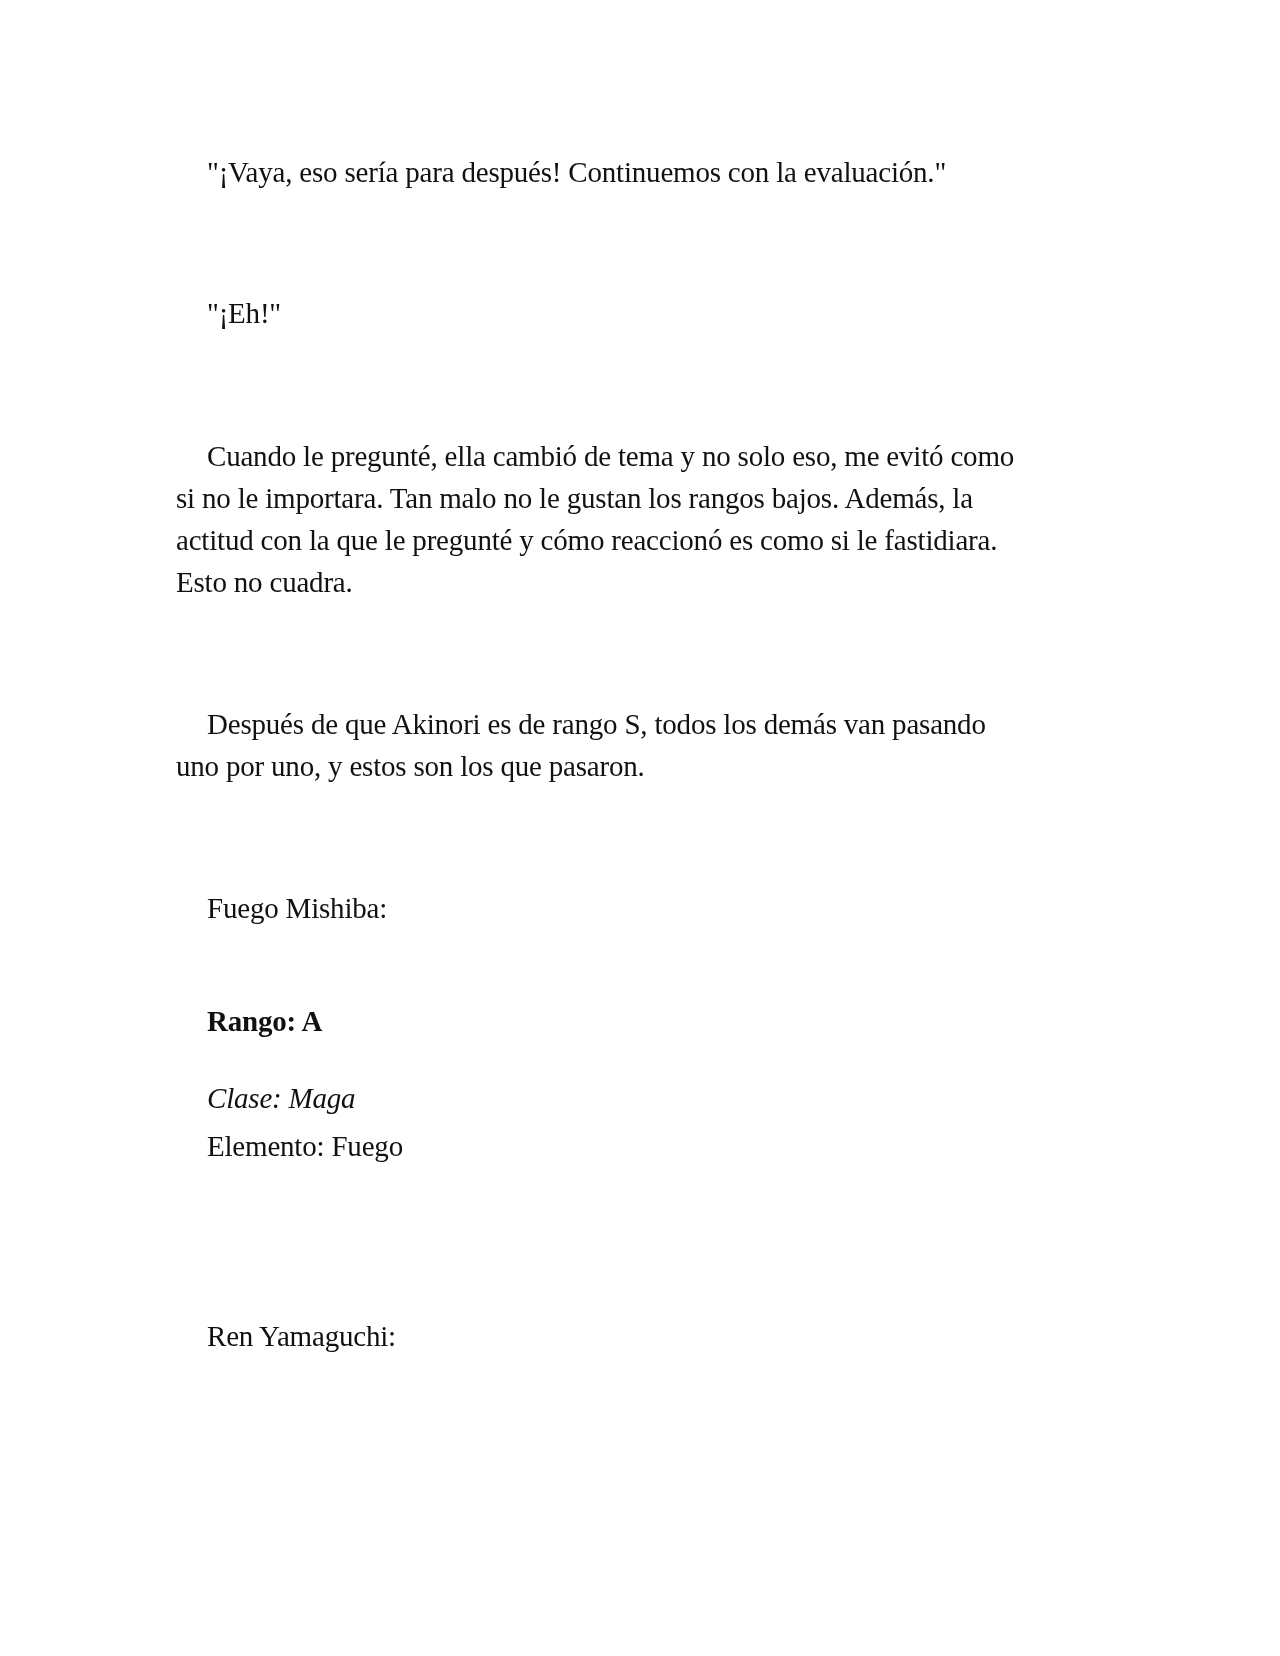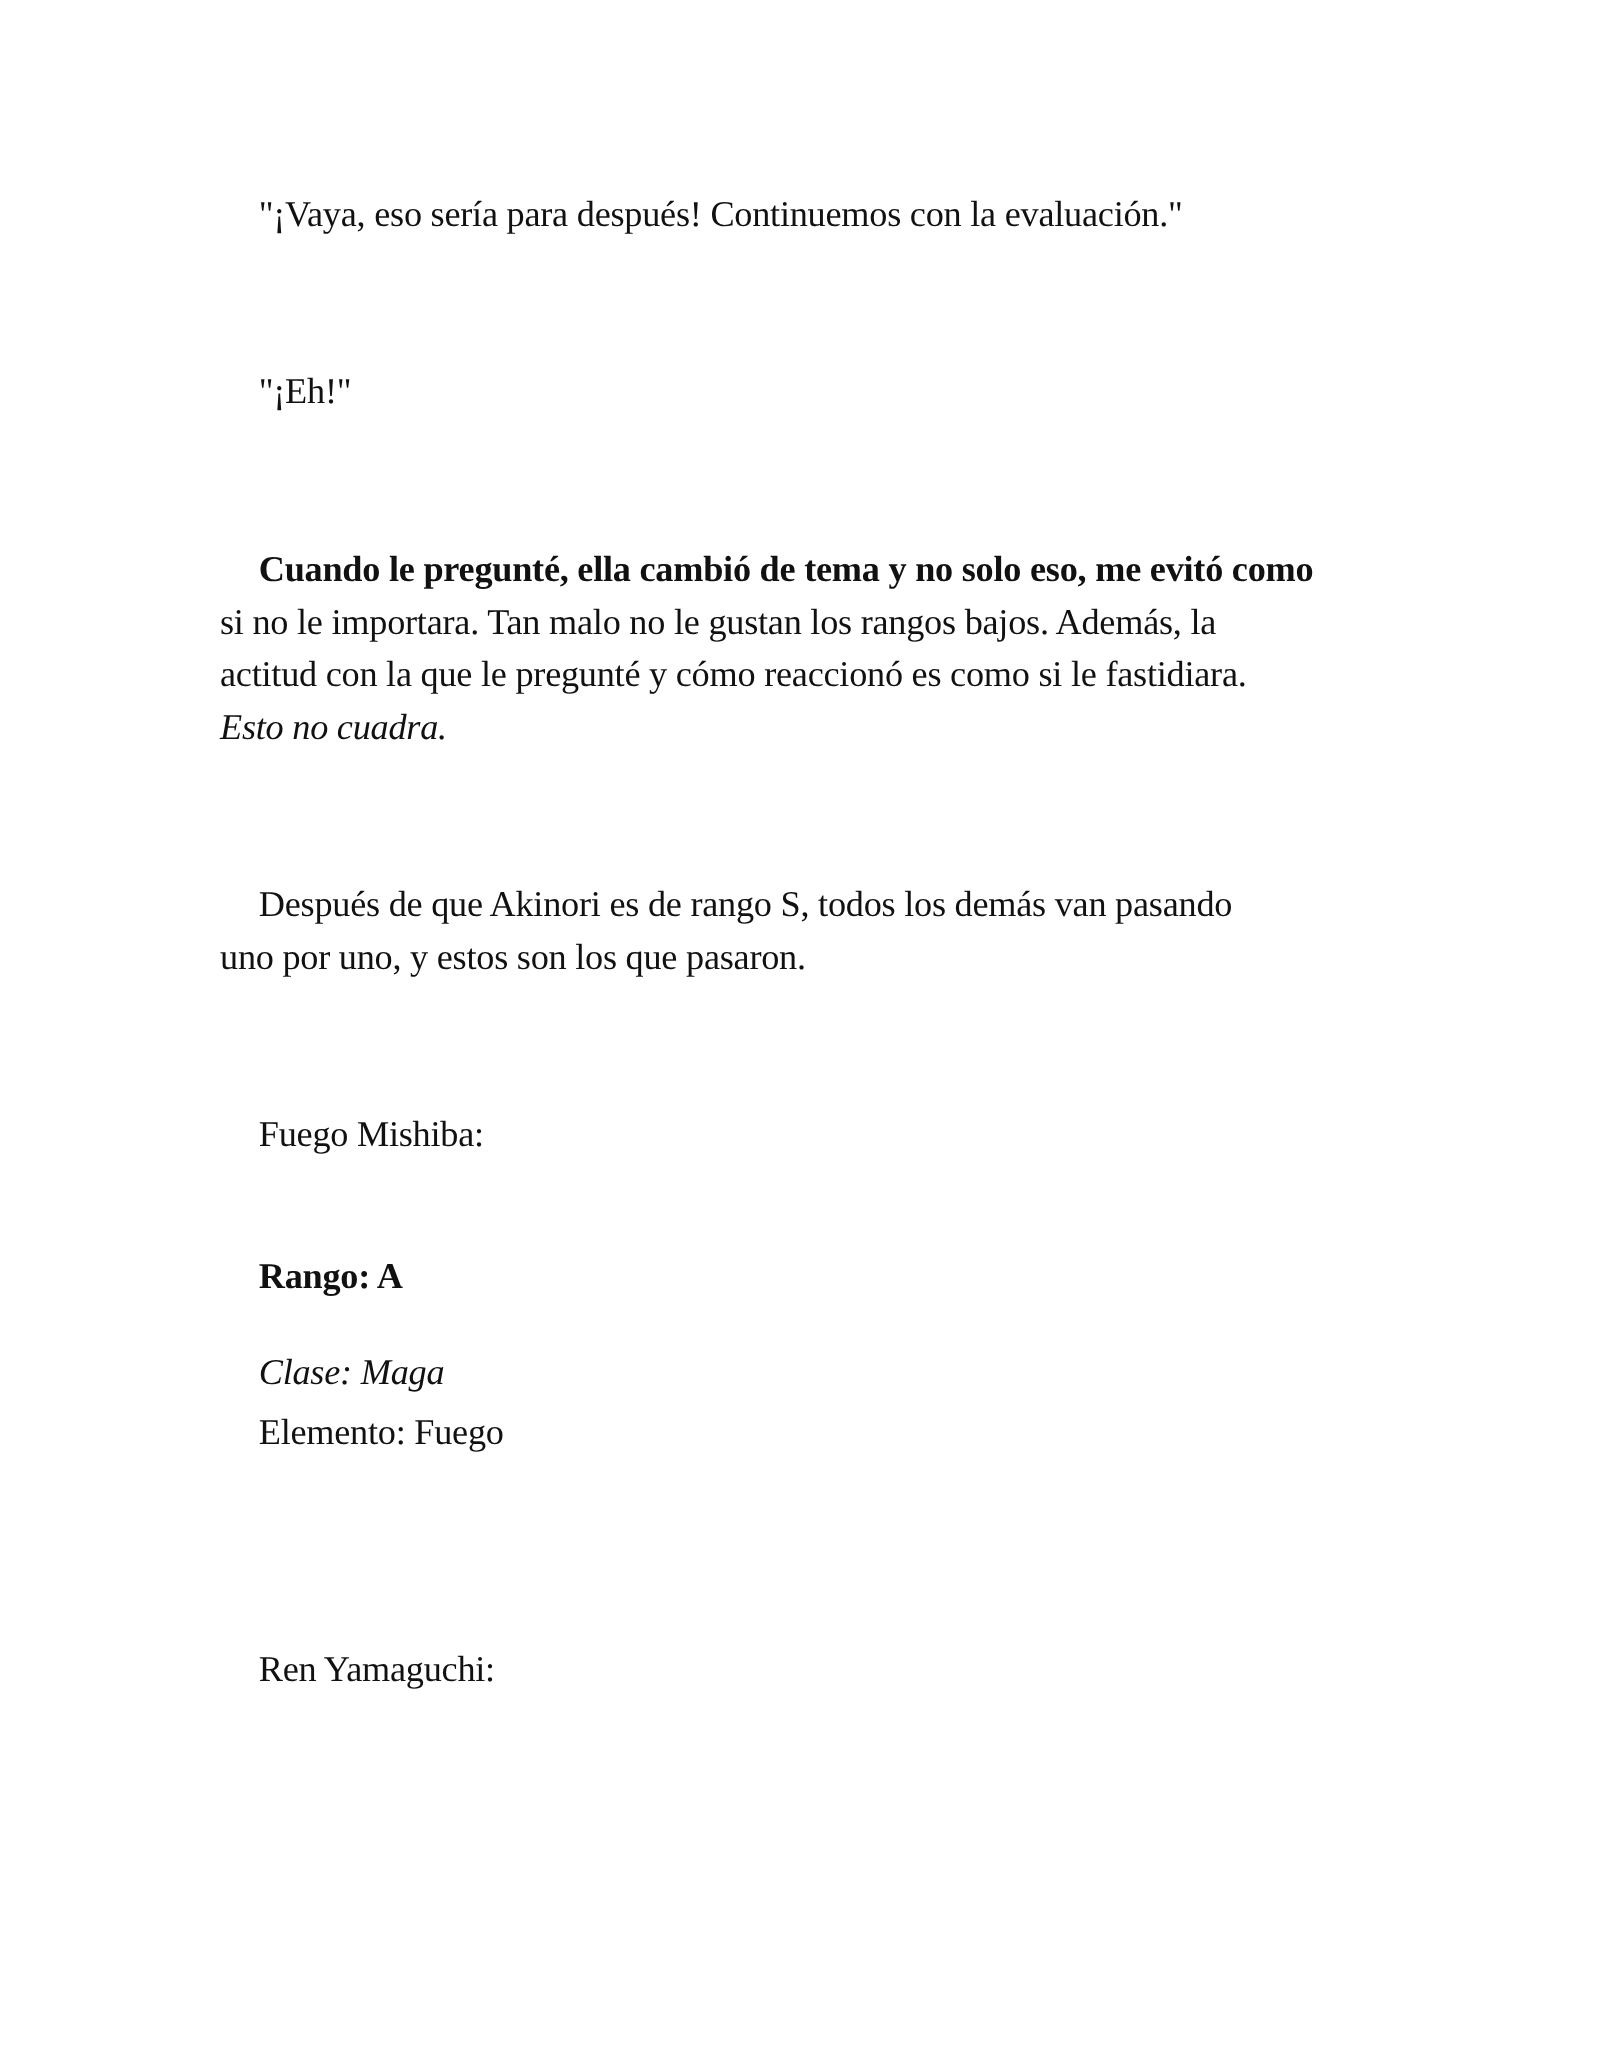--- a/index.html
+++ b/index.html
@@ -35,24 +35,24 @@
 </head>
 <body>
 
 <div class="page">
 
   <div class="line ind" style="top:150px;">"¡Vaya, eso sería para después! Continuemos con la evaluación."</div>
 
   <div class="line ind" style="top:291px;">"¡Eh!"</div>
 
   <div>
-    <div class="line ind" style="top:434px;font-weight:bold;">Cuando le pregunté, ella cambió de tema y no solo eso, me evitó como</div>
+    <div class="line ind" style="top:434px;">Cuando le pregunté, ella cambió de tema y no solo eso, me evitó como</div>
     <div class="line flush" style="top:476px;">si no le importara. Tan malo no le gustan los rangos bajos. Además, la</div>
     <div class="line flush" style="top:518px;">actitud con la que le pregunté y cómo reaccionó es como si le fastidiara.</div>
-    <div class="line flush" style="top:560px;font-style:italic;">Esto no cuadra.</div>
+    <div class="line flush" style="top:560px;">Esto no cuadra.</div>
   </div>
 
   <div>
     <div class="line ind" style="top:702px;">Después de que Akinori es de rango S, todos los demás van pasando</div>
     <div class="line flush" style="top:744px;text-align:right;">uno por uno, y estos son los que pasaron.</div>
   </div>
 
   <div>
     <div class="line ind" style="top:886px;">Fuego Mishiba:</div>
     <div class="line ind" style="top:999px;font-weight:bold;">Rango: A</div>

